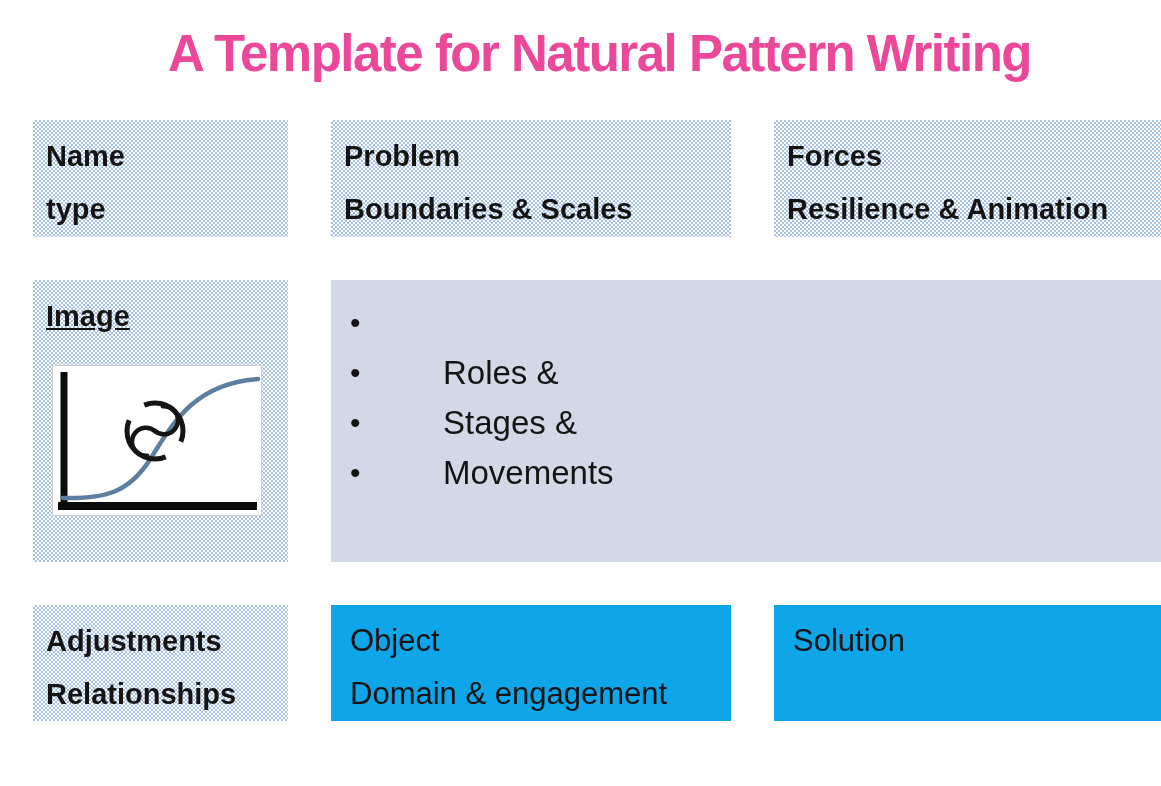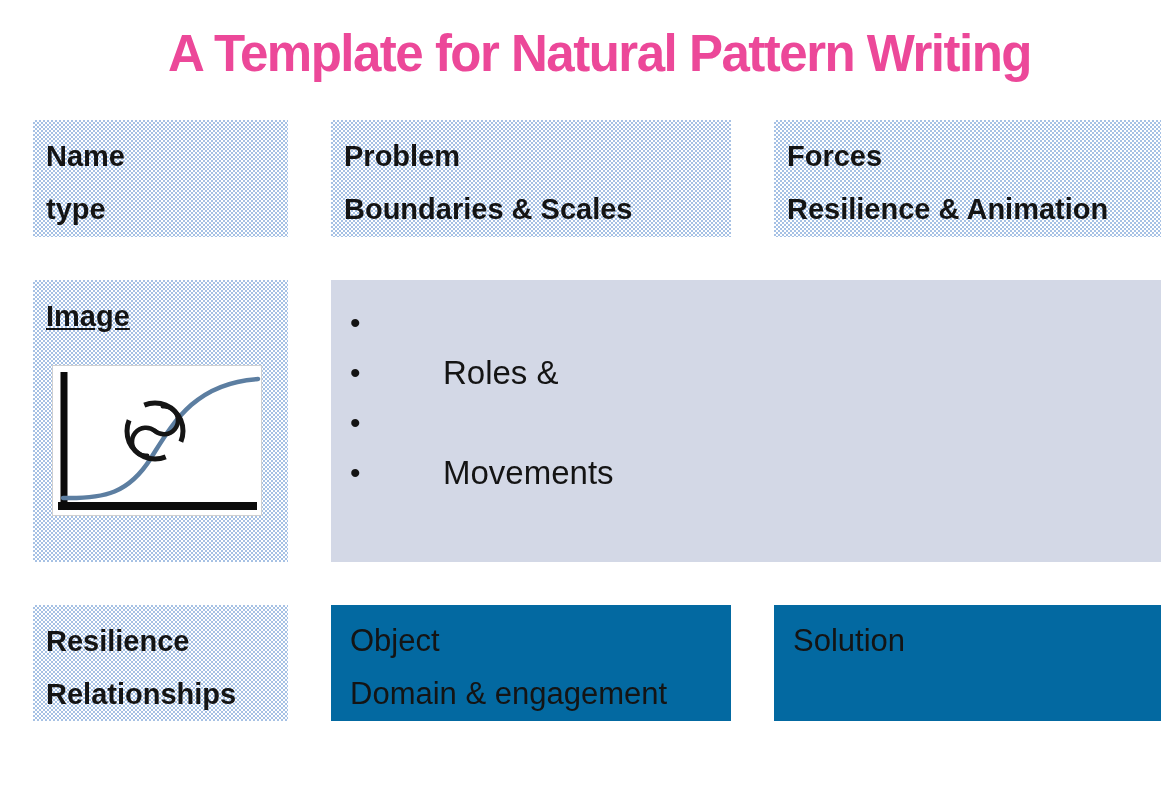--- a/index.html
+++ b/index.html
@@ -19,21 +19,21 @@
     grid-template-rows:117px 282px 116px 118px;
     column-gap:10px;row-gap:7px;gap:43px;
   }
   .cell{box-sizing:border-box;overflow:hidden;}
   .pattern{
     background-color:#ffffff;
     background-image:conic-gradient(#a6c1e4 25%, #ffffff 0 50%, #a6c1e4 0 75%, #ffffff 0);
     background-size:4px 4px;
   }
   .solid-mid{background:#d3d8e6;}
-  .solid-light{background:#0369a1;}
+  .solid-light{background:#0ea5e9;}
   .span2{grid-column:2 / 4;}
   .hlabel{font-weight:700;font-size:29px;line-height:53px;padding:10px 0 0 13px;}
   .content{font-size:31px;line-height:53px;padding:9px 0 0 19px;font-weight:400;}
   .ctx{padding:11px 0 0 16px;font-size:33px;}
   .ctx-heading{
     display:inline-block;line-height:42px;padding:0 8px 1px 0;
     border-bottom:2px solid #141414;
   }
   .bullets{margin-top:7px;}
   .bullet-row{display:flex;line-height:50px;}
@@ -87,30 +87,31 @@
     <div class="bullets">
       <div class="bullet-row">
         <span class="bullet-glyph">•</span>
       </div>
       <div class="bullet-row">
         <span class="bullet-glyph">•</span>
         <span>Roles &amp;</span>
       </div>
       <div class="bullet-row">
         <span class="bullet-glyph">•</span>
+        <span>Stages &amp;</span>
       </div>
       <div class="bullet-row">
           <span class="bullet-glyph">•</span>
           <span>Movements</span>
         </div>
     </div>
   </div>
 
   <div class="cell pattern hlabel">
-    <div>Resilience</div>
+    <div>Adjustments</div>
     <div>Relationships</div>
   </div>
   <div class="cell solid-light content">
     <div>Object</div>
     <div>Domain &amp; engagement</div>
   </div>
   <div class="cell solid-light content">
     <div>Solution</div>
   </div>
 

